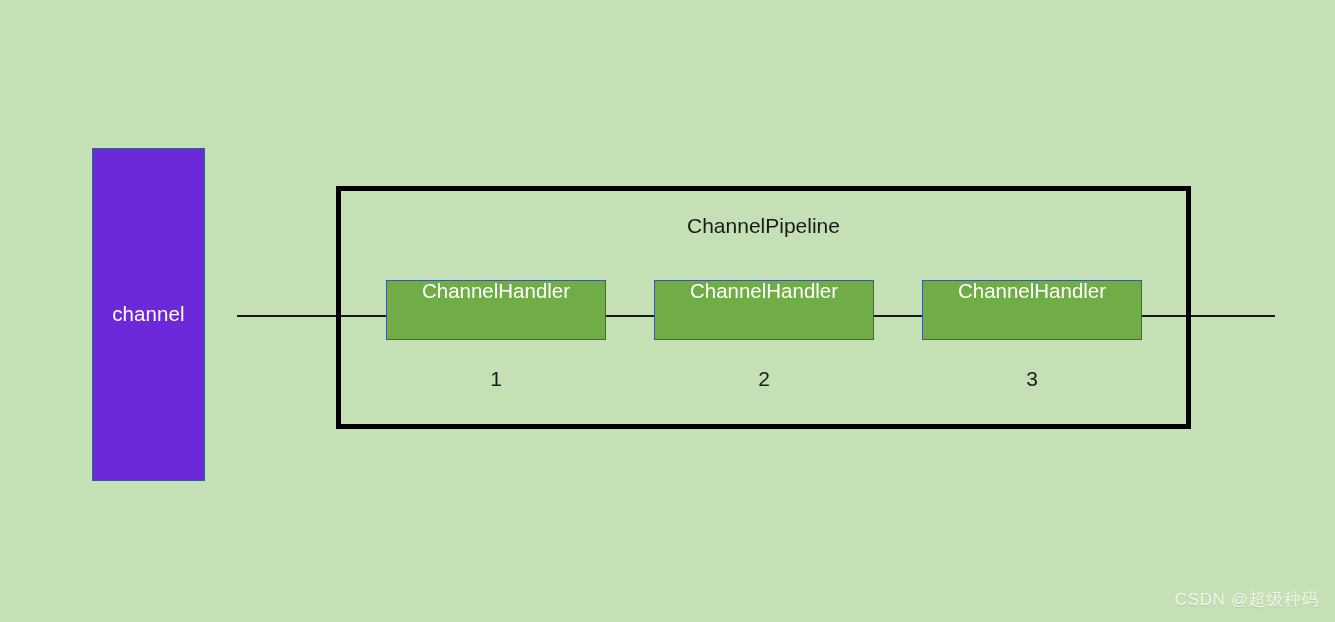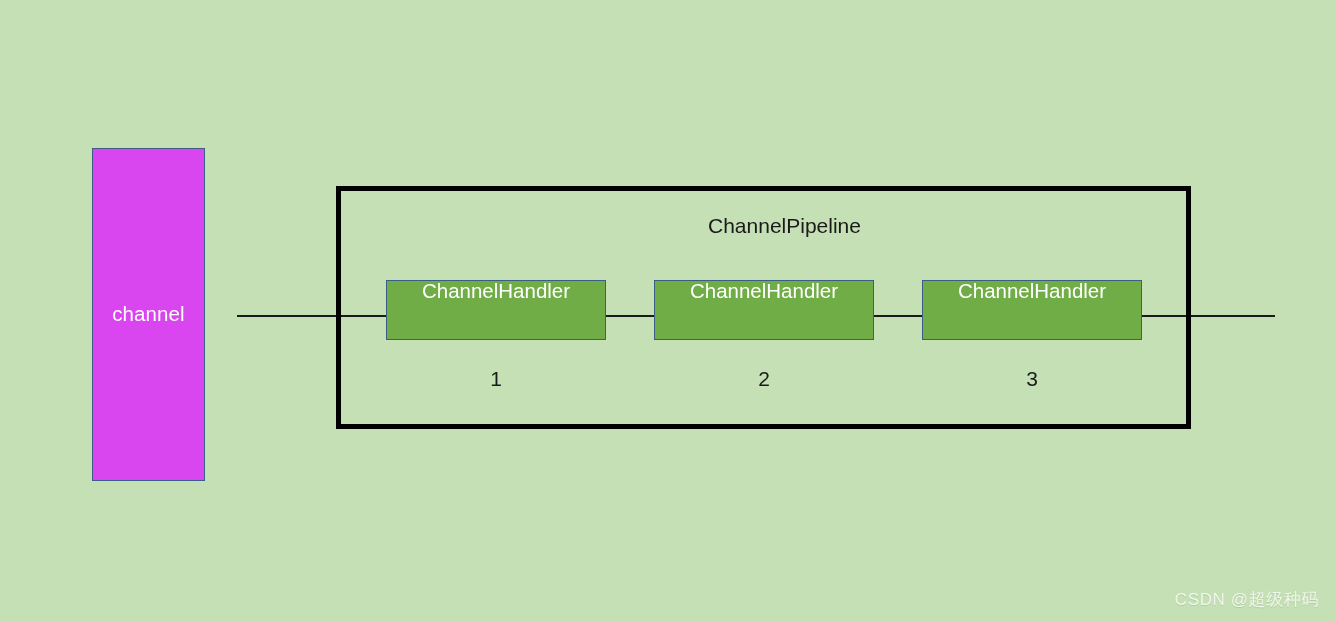--- a/index.html
+++ b/index.html
@@ -30,21 +30,21 @@
     background: #1a1a1a;
   }
 
   
   .channel-box {
     position: absolute;
     left: 92px;
     top: 148px;
     width: 113px;
     height: 333px;
-    background: #d946ef;
+    background: #6d28d9;
     border: 1.4px solid #3a5e86;
     box-sizing: border-box;
     display: flex;
     align-items: center;
     justify-content: center;
   }
   .channel-label {
     color: #ffffff;
     font-size: 20.5px;
     line-height: 1;
@@ -66,21 +66,20 @@
   .pipeline-title {
     position: absolute;
     left: 0;
     top: 24px;
     width: 100%;
     text-align: center;
     color: #1a1a1a;
     font-size: 21px;
     line-height: 1;
     white-space: nowrap;
-    margin-left: 21px;
   }
 
   
   .handler {
     position: absolute;
     top: 280px;
     width: 220px;
     height: 60px;
     background: #70ad47;
     border: 1.4px solid #3a5e86;

